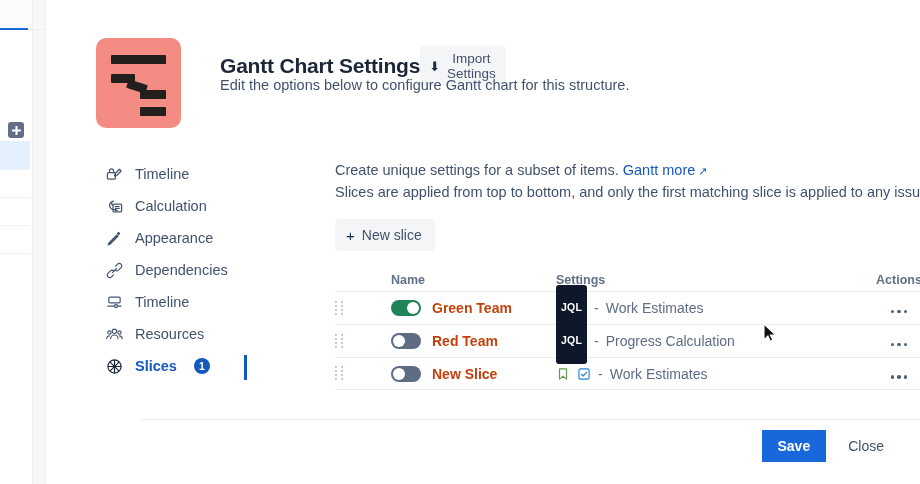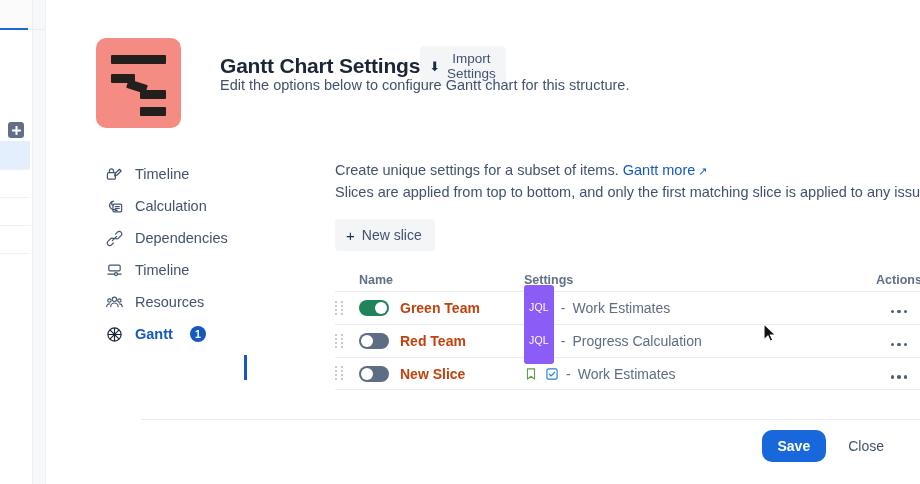--- a/index.html
+++ b/index.html
@@ -124,21 +124,21 @@
   }
   .newslice-btn .pl { font-size: 15px; color: #172b4d; line-height: 1; }
 
   
   .tbl { margin-top: 18px; width: 600px; }
   .thead {
     display: flex; align-items: center; height: 22px;
     font-size: 12.5px; color: #626f86; font-weight: bold;
   }
   .c-drag  { width: 24px; flex: 0 0 24px; }
-  .c-name  { width: 165px; flex: 0 0 165px; }
+  .c-name  { width: 165px; flex: 0 0 165px; margin-left: 32px; }
   .c-set   { flex: 1 1 auto; }
   .c-act   { width: 72px; flex: 0 0 72px; text-align: center; }
 
   .trow {
     display: flex; align-items: center; height: 33px;
     border-top: 1px solid #ebecf0;
   }
   .trow:last-child { border-bottom: 1px solid #ebecf0; }
 
   .drag-handle {
@@ -162,40 +162,40 @@
   .toggle.off .knob { left: 2px; }
 
   .row-name {
     margin-left: 11px; font-size: 14px; font-weight: bold; color: #c2410c;
     cursor: pointer; white-space: nowrap;
   }
   .name-cell { display: flex; align-items: center; }
 
   .set-cell { display: flex; align-items: center; gap: 7px; }
   .jql-badge {
-    background: #8b5cf6; color: #ffffff; font-size: 10.5px; font-weight: normal;
+    background: #0f172a; color: #ffffff; font-size: 10.5px; font-weight: bold;
     border-radius: 3px; padding: 16px 5px; line-height: 1.25; letter-spacing: .2px;
   }
   .dash { color: #626f86; font-size: 14px; }
   .set-text { color: #5e6c84; font-size: 14px; white-space: nowrap; }
 
   .dots {
     display: inline-flex; gap: 3px; cursor: pointer;
     align-items: center; justify-content: center; width: 100%;
   }
   .dots i { width: 3.5px; height: 3.5px; border-radius: 50%; background: #505f79; display:block; }
 
   
   .footer-sep {
     position: absolute; left: 95px; top: 419px; width: 795px; height: 1px;
     background: #ebecf0;
   }
   .footer { position: absolute; right: 24px; top: 430px; display: flex; align-items: center; gap: 10px; }
   .btn-save {
-    background: #1868db; color: #ffffff; border: none; border-radius: 10px;
+    background: #1868db; color: #ffffff; border: none; border-radius: 0;
     padding: 8px 16px; font-size: 14px; font-weight: bold; cursor: pointer;
     font-family: "Liberation Sans", sans-serif;
   }
   .btn-close {
     background: transparent; border: none; color: #42526e;
     padding: 8px 12px; font-size: 14px; cursor: pointer;
     font-family: "Liberation Sans", sans-serif;
   }
 
   .cursor { position: absolute; left: 763px; top: 323px; pointer-events: none; }
@@ -265,20 +265,29 @@
         <svg width="17" height="17" viewBox="0 0 18 18" fill="none" stroke="#44546f" stroke-width="1.3">
           <path d="M8.4 3.2A4.6 4.6 0 1 0 11 11.6"></path>
           <path d="M6.1 4.2v2.6l1.9 1.1"></path>
           <rect x="7.4" y="6.6" width="9.1" height="8" rx="1.1"></rect>
           <path d="M9.4 9h5.1M9.4 11.1h5.1M9.4 13h3"></path>
         </svg>
       </span>
       <span>Calculation</span>
     </div>
 
+    <div class="nav-item">
+      <span class="ni">
+        <svg width="17" height="17" viewBox="0 0 18 18" fill="#44546f">
+          <path d="M2.4 13.4l-.9 3 3-.9 9-9-2.1-2.1-9 9z"></path>
+          <path d="M12.6 2.3l-1.3 1.3 2.1 2.1 1.3-1.3a1 1 0 0 0 0-1.4l-.7-.7a1 1 0 0 0-1.4 0z"></path>
+        </svg>
+      </span>
+      <span>Appearance</span>
+    </div>
 
     <div class="nav-item">
       <span class="ni">
         <svg width="17" height="17" viewBox="0 0 18 18" fill="none" stroke="#44546f" stroke-width="1.3" stroke-linecap="round">
           <path d="M10.1 4.4l2.1-2.1a2.6 2.6 0 0 1 3.7 3.7l-2.6 2.6a2.6 2.6 0 0 1-3.7 0"></path>
           <path d="M7.9 13.6l-2.1 2.1a2.6 2.6 0 0 1-3.7-3.7l2.6-2.6a2.6 2.6 0 0 1 3.7 0"></path>
           <path d="M6.7 11.3l4.6-4.6"></path>
         </svg>
       </span>
       <span>Dependencies</span>
@@ -309,21 +318,21 @@
       <span>Resources</span>
     </div>
 
     <div class="nav-item active">
       <span class="ni">
         <svg width="17" height="17" viewBox="0 0 18 18" fill="none" stroke="#1b2638" stroke-width="1.25">
           <circle cx="9" cy="9" r="7"></circle>
           <path d="M9 2v14M2 9h14M4.1 4.1l9.8 9.8M13.9 4.1l-9.8 9.8"></path>
         </svg>
       </span>
-      <span>Gantt</span>
+      <span>Slices</span>
       <span class="nav-badge">1</span>
     </div>
   </div>
   <div class="nav-active-bar"></div>
 
   <div class="content">
 
     <div class="desc-line">
       <span>Create unique settings for a subset of items.</span>
       <a class="lnk" href="#"><span>Gantt more</span><span class="ext"> ↗</span></a>

